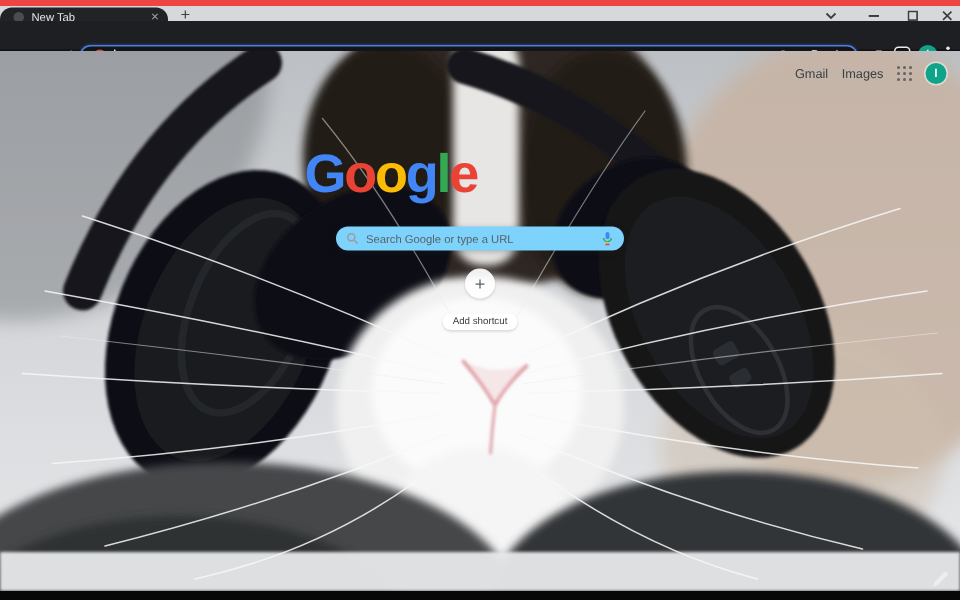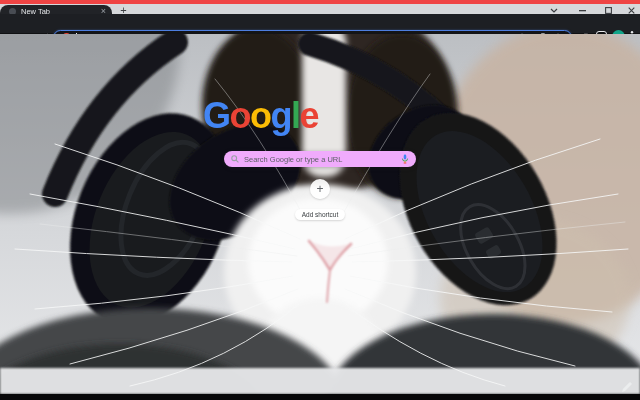--- a/index.html
+++ b/index.html
@@ -39,21 +39,21 @@
   .ntp-header{position:absolute;top:8px;right:9px;display:flex;align-items:center;gap:9px;}
   .ntp-link{font-size:8.5px;color:#3b4043;}
   .apps-grid{width:10px;height:10px;display:grid;grid-template-columns:repeat(3,1fr);gap:1.5px;}
   .apps-grid span{width:2px;height:2px;border-radius:50%;background:#5f6368;}
   .avatar-ntp{width:14px;height:14px;border-radius:50%;background:#0fa489;color:#f2fbf9;font-size:8px;line-height:14px;text-align:center;font-weight:bold;box-shadow:0 0 0 1px rgba(255,255,255,.5);}
 
   .logo{position:absolute;left:0;top:62px;width:521px;text-align:center;font-size:36px;line-height:40px;font-weight:bold;letter-spacing:-1.5px;}
   .logo span{display:inline-block;}
   .lg0,.lg3{color:#4285F4;} .lg1,.lg5{color:#EA4335;} .lg2{color:#FBBC05;} .lg4{color:#34A853;}
 
-  .searchbar{position:absolute;left:224px;top:117px;width:192px;height:16px;background:#f0abfc;border-radius:8.5px;display:flex;align-items:center;box-shadow:0 1px 4px rgba(32,33,36,.3);}
+  .searchbar{position:absolute;left:224px;top:117px;width:192px;height:16px;background:#7dd3fc;border-radius:8.5px;display:flex;align-items:center;box-shadow:0 1px 4px rgba(32,33,36,.3);}
   .sb-text{font-size:7.5px;color:#5a5f64;margin-left:5px;white-space:nowrap;}
 
   .shortcut-circle{position:absolute;left:310px;top:145px;width:20px;height:20px;border-radius:50%;background:rgba(255,255,255,.92);display:flex;align-items:center;justify-content:center;color:#5f6368;font-size:12px;box-shadow:0 1px 2px rgba(0,0,0,.15);}
   .shortcut-label{position:absolute;left:0;top:169px;width:640px;text-align:center;}
   .shortcut-label span{display:inline-block;background:#fff;border-radius:7px;padding:2px 7px;font-size:6.5px;color:#3c4043;box-shadow:0 1px 2px rgba(0,0,0,.15);}
 
   .customize{position:absolute;left:620px;top:346px;width:13px;height:13px;}
 
   .bottombar{position:absolute;left:0;top:394px;width:640px;height:6px;background:#070708;}
 </style>
@@ -222,20 +222,36 @@
         <path d="M338 265 Q420 330 505 352"></path>
       </g>
       <g stroke="#eceded" stroke-width="0.8" fill="none" stroke-linecap="round" opacity=".5">
         <path d="M305 185 Q260 100 215 45"></path>
         <path d="M340 185 Q390 95 430 40"></path>
         <path d="M297 222 Q175 205 40 190"></path>
         <path d="M348 222 Q485 202 625 188"></path>
       </g>
     </svg>
 
+    <div class="ntp-header">
+      <span class="ntp-link">Gmail</span>
+      <span class="ntp-link">Images</span>
+      <div class="apps-grid">
+        <span></span>
+          <span></span>
+          <span></span>
+          <span></span>
+          <span></span>
+          <span></span>
+          <span></span>
+          <span></span>
+          <span></span>
+      </div>
+      <div class="avatar-ntp">I</div>
+    </div>
 
     <div class="logo">
       <span class="lg0">G</span><span class="lg1">o</span><span class="lg2">o</span><span class="lg3">g</span><span class="lg4">l</span><span class="lg5">e</span>
     </div>
 
     <div class="searchbar">
       <svg width="8" height="8" viewBox="0 0 10 10" style="margin-left:7px;">
           <circle cx="4" cy="4" r="3" stroke="#9aa0a6" stroke-width="1.4" fill="none"></circle>
           <path d="M6.3 6.3L9.3 9.3" stroke="#9aa0a6" stroke-width="1.4"></path>
         </svg>

